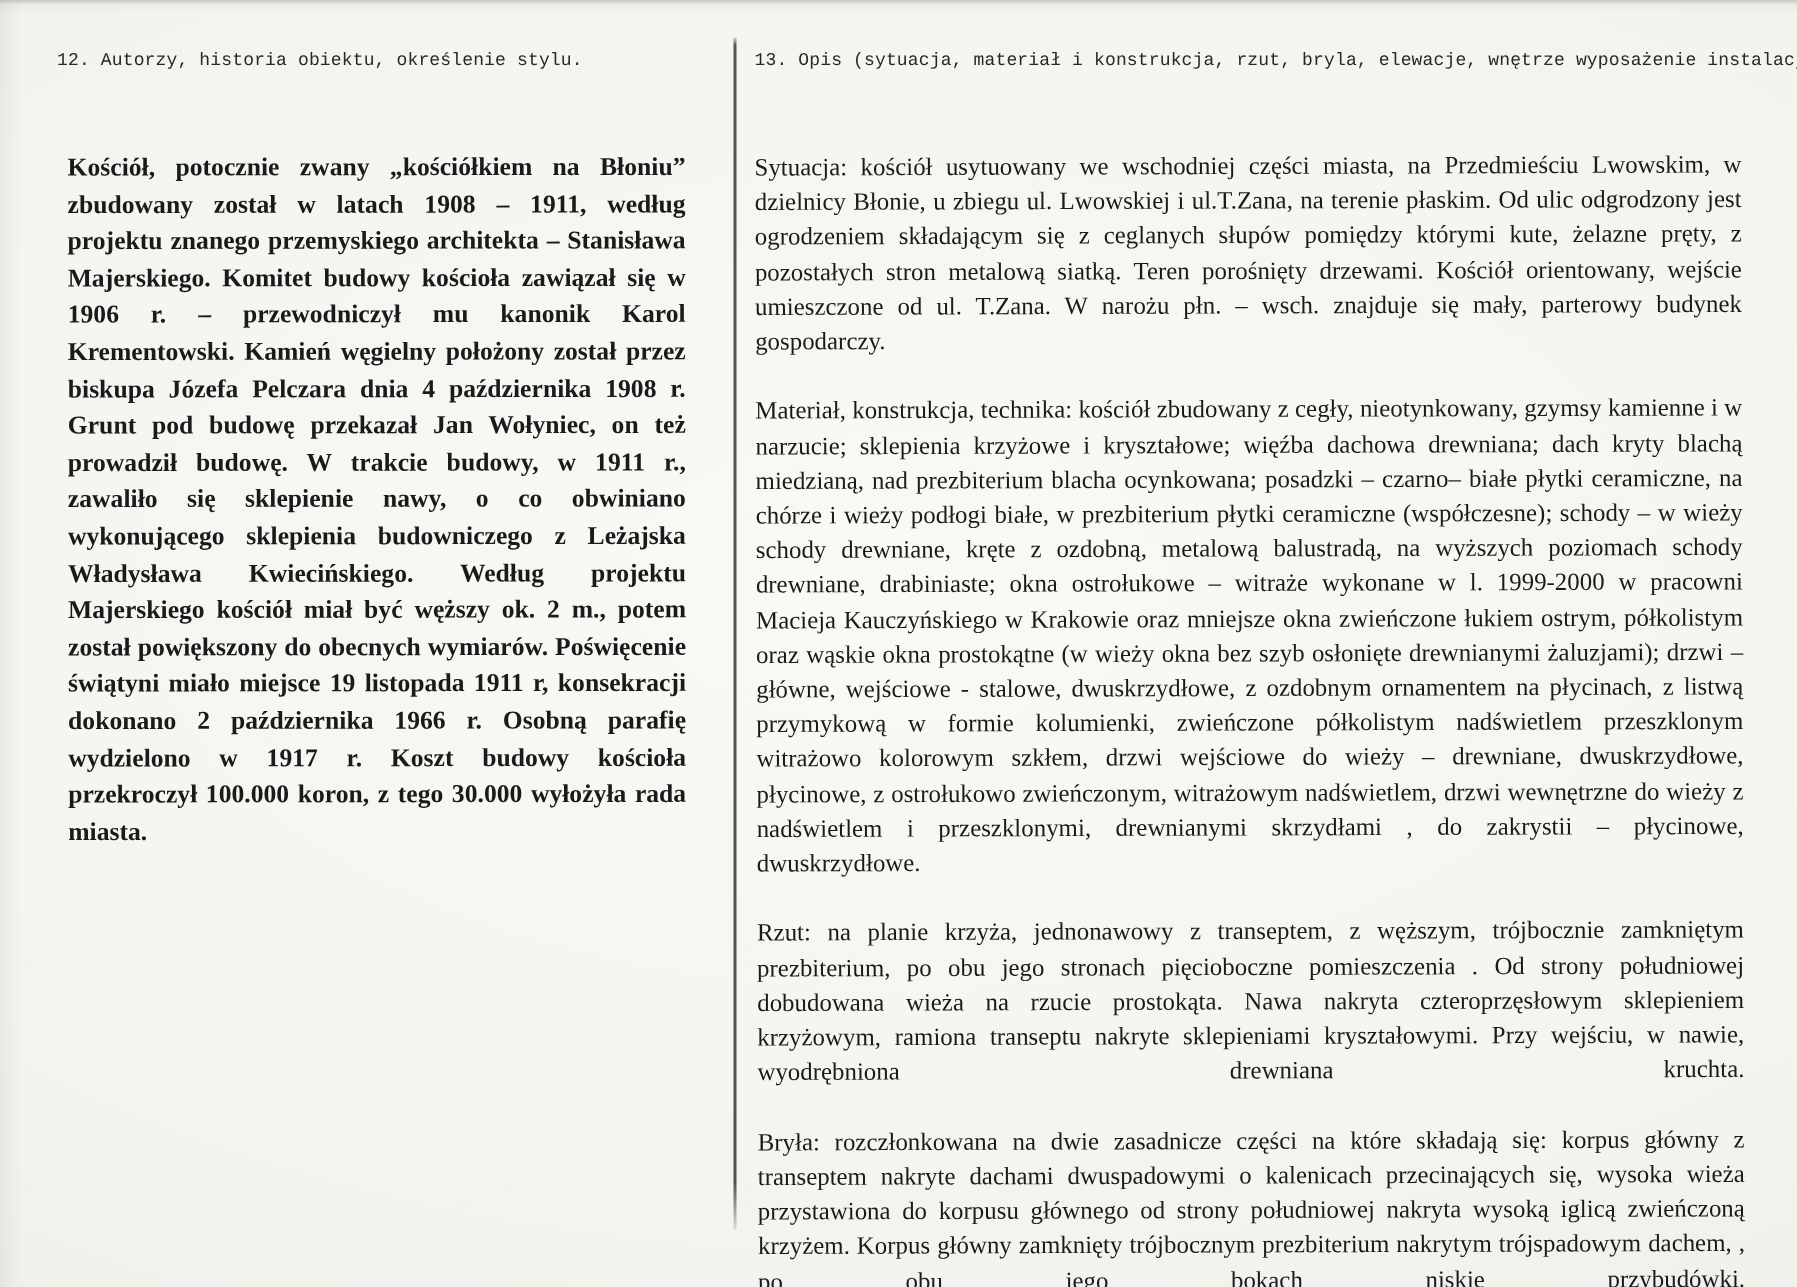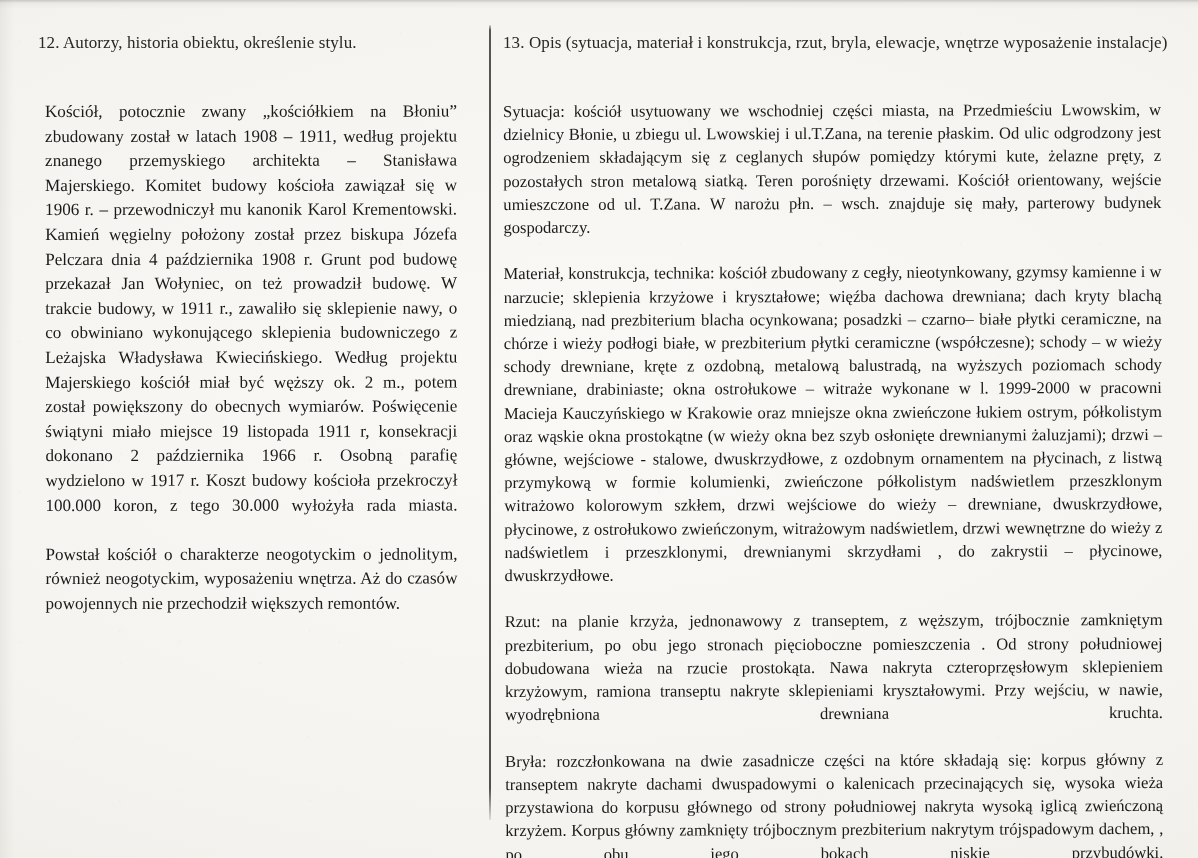--- a/index.html
+++ b/index.html
@@ -33,24 +33,25 @@
       radial-gradient(circle at 12% 28%, rgba(0,0,0,0.035) 0 1px, transparent 1.4px),
       radial-gradient(circle at 63% 71%, rgba(0,0,0,0.03) 0 1px, transparent 1.4px),
       radial-gradient(circle at 86% 16%, rgba(0,0,0,0.03) 0 1px, transparent 1.4px),
       radial-gradient(circle at 34% 88%, rgba(0,0,0,0.025) 0 1px, transparent 1.4px);
     background-size: 160px 150px, 190px 170px, 140px 210px, 230px 190px;
   }
 
   
   .field-caption {
     position: absolute;
-    font-size: 17px;
+    font-size: 12px;
     letter-spacing: 0.1px;
     color: #2a2724;
     white-space: nowrap;
+    font-family: Liberation Mono, monospace;
   }
   #caption-left  { left: 38px;  top: 33px; }
   #caption-right { left: 503px; top: 33px; }
 
   
   .divider {
     position: absolute;
     left: 489px;
     top: 25px;
     width: 2px;
@@ -93,37 +94,36 @@
     width: 100%;
   }
   .para.ragged::after { display: none; }
 
   .lbl {
     font-weight: normal;
   }
 
   
   #col-right { transform: rotate(-0.18deg); transform-origin: 0 0; }
-  #col-left  { transform: rotate(-0.06deg); transform-origin: 0 0; }
+  #col-left  { transform: rotate(-0.06deg); transform-origin: 0 0; font-weight: bold; }
 </style>
 </head>
 <body>
 
 <div class="page">
   <div class="grain"></div>
 
   <div class="field-caption" id="caption-left">12. Autorzy, historia obiektu, określenie stylu.</div>
 
   <div class="field-caption" id="caption-right">13. Opis (sytuacja, materiał i konstrukcja, rzut, bryla, elewacje, wnętrze wyposażenie instalacje)</div>
 
   <div class="divider"></div>
 
   <div class="col" id="col-left">
     <p class="para">Kościół, potocznie zwany „kościółkiem na Błoniu” zbudowany został w latach 1908 – 1911, według projektu znanego przemyskiego architekta – Stanisława Majerskiego. Komitet budowy kościoła zawiązał się w 1906 r. – przewodniczył mu kanonik Karol Krementowski. Kamień węgielny położony został przez biskupa Józefa Pelczara dnia 4 października 1908 r. Grunt pod budowę przekazał Jan Wołyniec, on też prowadził budowę. W trakcie budowy, w 1911 r., zawaliło się sklepienie nawy, o co obwiniano wykonującego sklepienia budowniczego z Leżajska Władysława Kwiecińskiego. Według projektu Majerskiego kościół miał być węższy ok. 2 m., potem został powiększony do obecnych wymiarów. Poświęcenie świątyni miało miejsce 19 listopada 1911 r, konsekracji dokonano 2 października 1966 r. Osobną parafię wydzielono w 1917 r. Koszt budowy kościoła przekroczył 100.000 koron, z tego 30.000 wyłożyła rada miasta.</p>
-    <p class="para ragged">Powstał kościół o charakterze neogotyckim o jednolitym, również neogotyckim, wyposażeniu wnętrza. Aż do czasów powojennych nie przechodził większych remontów.</p>
   </div>
 
   <div class="col" id="col-right">
     <p class="para"><span class="lbl">Sytuacja:</span><span> kościół usytuowany we wschodniej części miasta, na Przedmieściu Lwowskim, w dzielnicy Błonie,  u zbiegu ul. Lwowskiej i ul.T.Zana, na terenie płaskim. Od ulic odgrodzony jest ogrodzeniem składającym się z ceglanych słupów pomiędzy którymi kute, żelazne pręty, z pozostałych stron metalową siatką. Teren porośnięty drzewami. Kościół orientowany, wejście umieszczone od  ul. T.Zana. W narożu płn. – wsch. znajduje się mały, parterowy budynek gospodarczy.</span></p>
 
     <p class="para"><span class="lbl">Materiał, konstrukcja, technika:</span><span> kościół zbudowany z cegły, nieotynkowany, gzymsy kamienne i w narzucie;  sklepienia krzyżowe i kryształowe; więźba dachowa drewniana; dach kryty blachą miedzianą, nad prezbiterium blacha ocynkowana; posadzki – czarno– białe płytki  ceramiczne, na chórze i wieży podłogi białe,  w prezbiterium płytki ceramiczne (współczesne); schody – w wieży schody drewniane, kręte z ozdobną, metalową balustradą, na wyższych poziomach schody drewniane, drabiniaste; okna ostrołukowe – witraże wykonane w l. 1999-2000 w pracowni Macieja  Kauczyńskiego w Krakowie oraz mniejsze okna zwieńczone łukiem ostrym, półkolistym oraz  wąskie okna prostokątne (w wieży okna bez szyb osłonięte drewnianymi żaluzjami); drzwi – główne, wejściowe - stalowe, dwuskrzydłowe, z ozdobnym ornamentem na płycinach, z listwą przymykową w formie kolumienki, zwieńczone półkolistym nadświetlem przeszklonym witrażowo kolorowym szkłem, drzwi wejściowe do wieży – drewniane, dwuskrzydłowe, płycinowe, z ostrołukowo zwieńczonym, witrażowym nadświetlem,   drzwi wewnętrzne do wieży z nadświetlem i   przeszklonymi, drewnianymi skrzydłami , do zakrystii – płycinowe, dwuskrzydłowe.</span></p>
 
     <p class="para"><span class="lbl">Rzut:</span><span> na planie krzyża, jednonawowy z transeptem, z węższym, trójbocznie zamkniętym prezbiterium, po obu jego stronach pięcioboczne pomieszczenia .  Od strony południowej dobudowana wieża na rzucie prostokąta. Nawa nakryta  czteroprzęsłowym sklepieniem krzyżowym, ramiona transeptu nakryte sklepieniami kryształowymi. Przy wejściu, w nawie, wyodrębniona drewniana kruchta.</span></p>
 
     <p class="para"><span class="lbl">Bryła:</span><span> rozczłonkowana na dwie zasadnicze  części na które składają się: korpus główny z transeptem nakryte dachami dwuspadowymi o kalenicach przecinających się, wysoka wieża przystawiona do korpusu głównego od strony południowej nakryta wysoką iglicą zwieńczoną krzyżem. Korpus główny zamknięty trójbocznym prezbiterium nakrytym trójspadowym dachem, ,  po obu jego bokach niskie przybudówki.</span></p>

